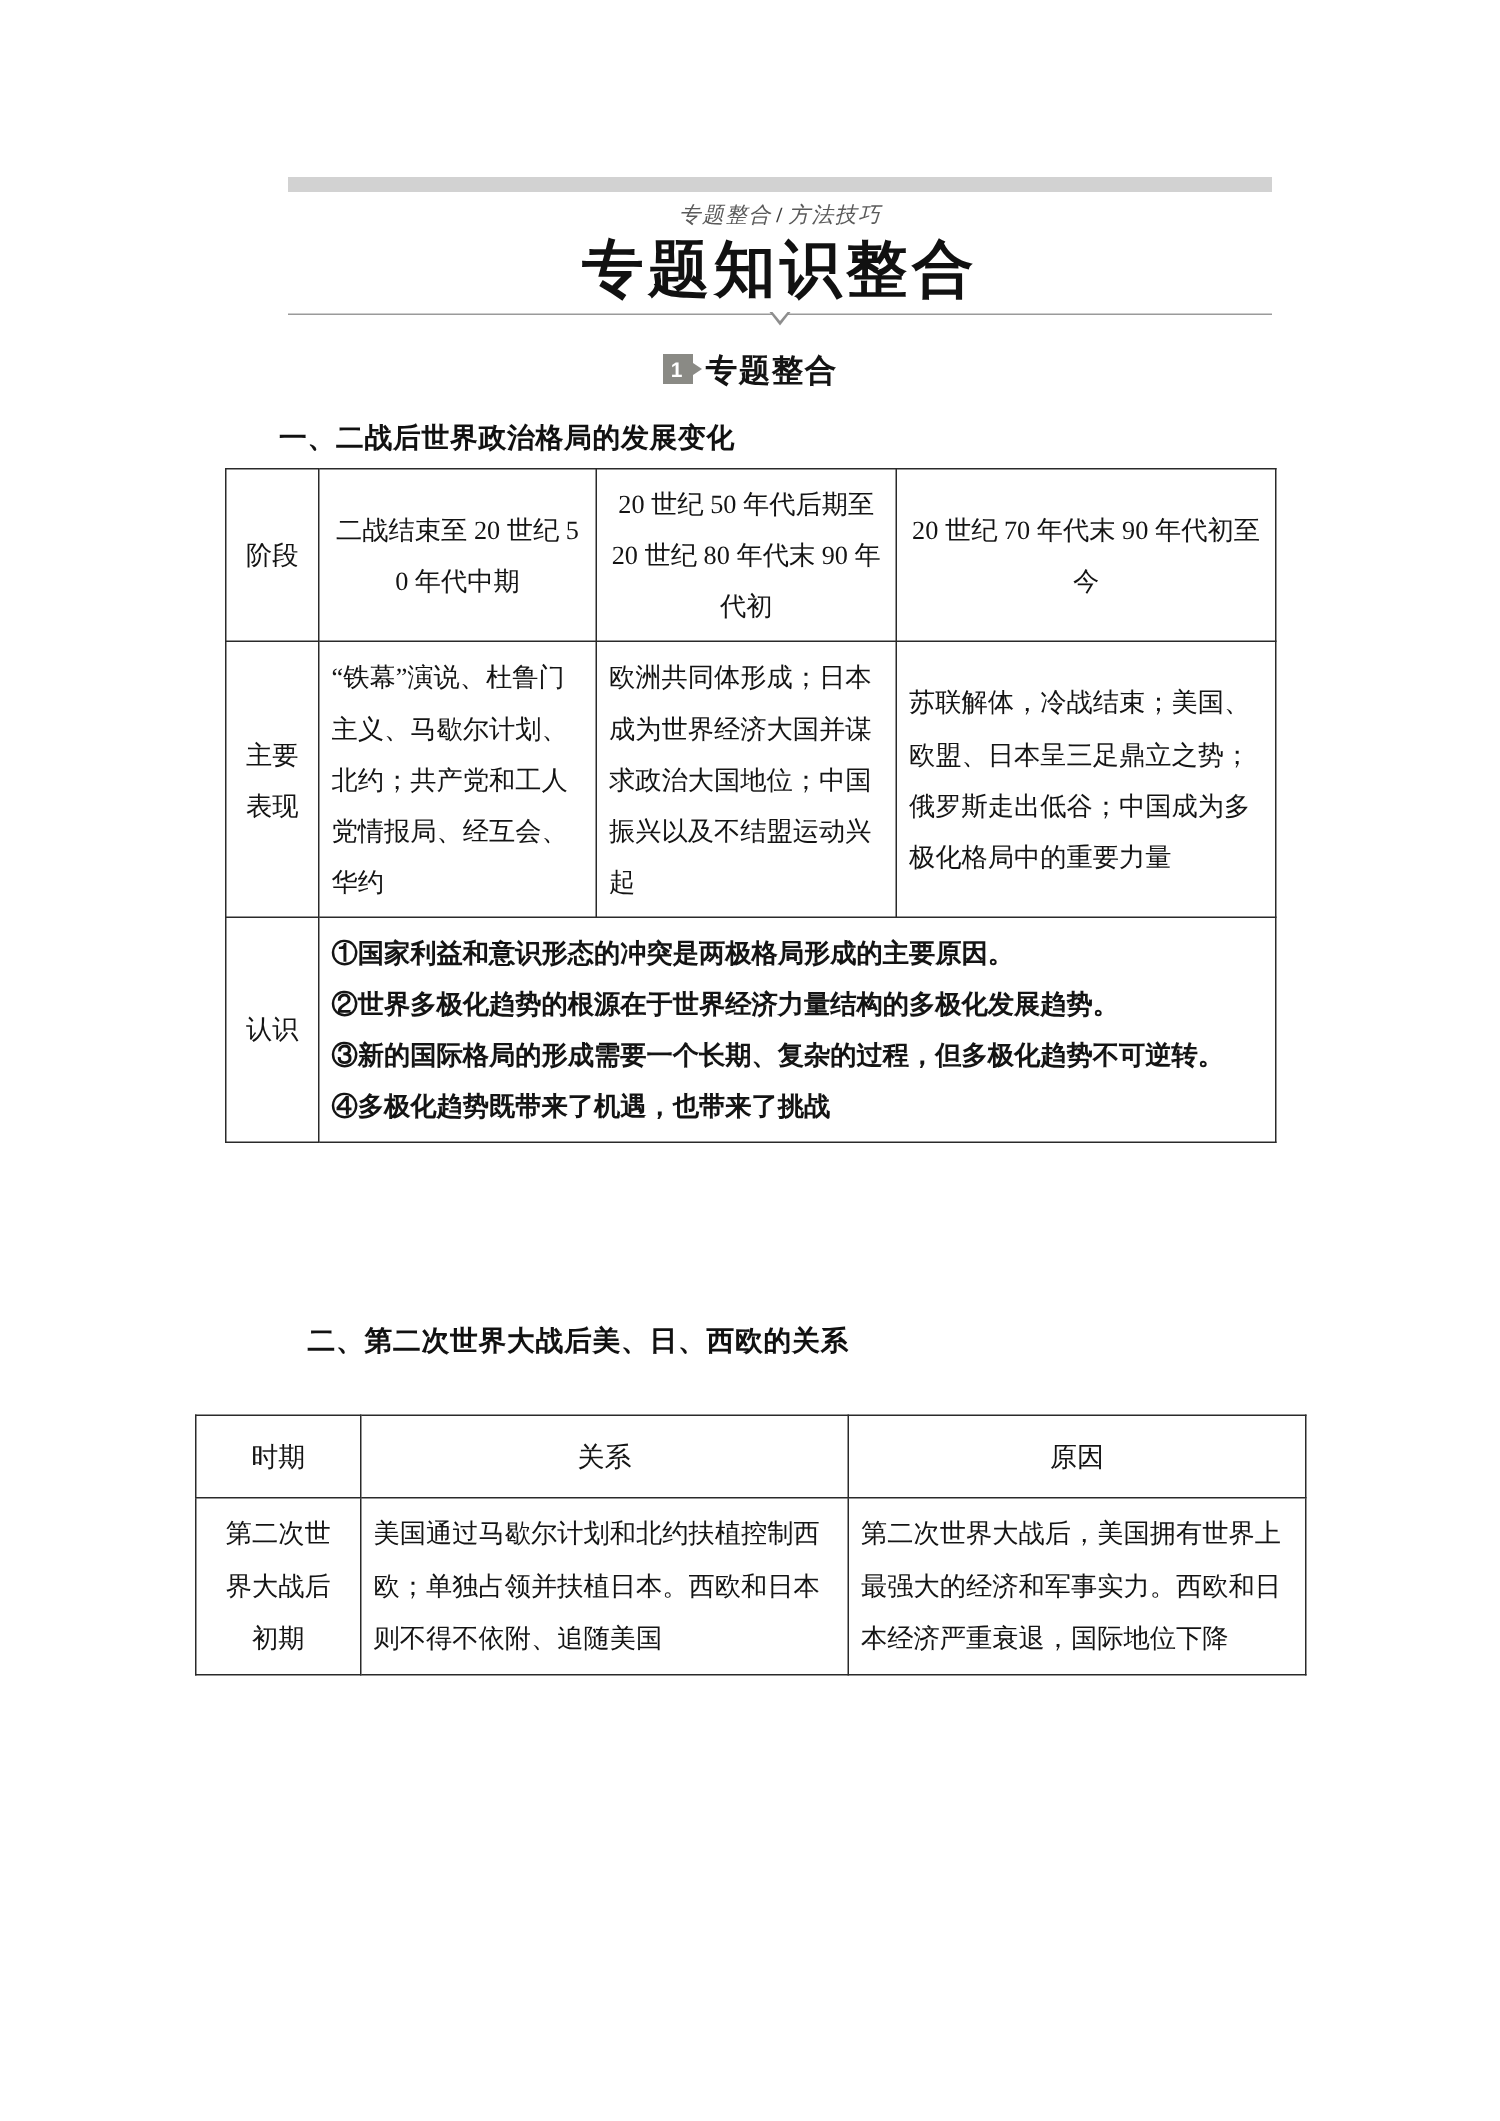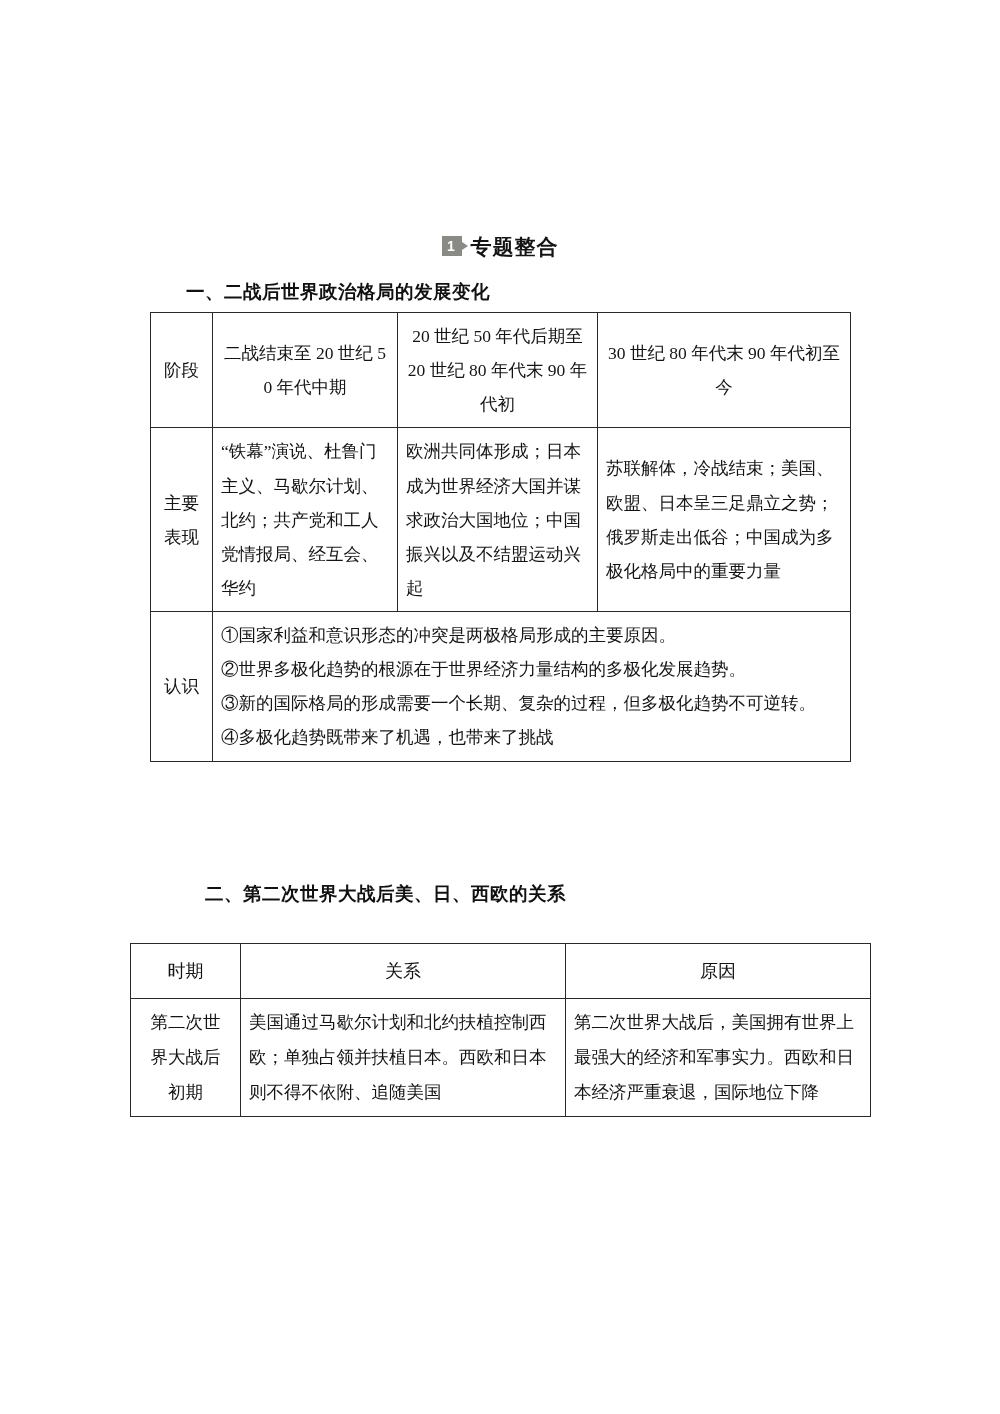--- a/index.html
+++ b/index.html
@@ -159,21 +159,21 @@
     vertical-align: middle;
     word-break: break-all;
   }
   td.label-cell {
     text-align: center;
     white-space: pre-line;
     line-height: 1.65;
   }
   td.center-cell { text-align: center; }
   td.body-cell   { text-align: left; }
-  td.para-cell   { text-align: left; line-height: 2.0; }
+  td.para-cell   { text-align: left; line-height: 2.0; font-weight: bold; }
 
   
   #table-1 { left: 150px; top: 312px; width: 700px; }
   #table-1 col.c0 { width: 62px; }
   #table-1 col.c1 { width: 185px; }
   #table-1 col.c2 { width: 200px; }
   #table-1 col.c3 { width: 253px; }
 
   
   #table-2 { left: 130px; top: 943px; width: 740px; }
@@ -187,40 +187,54 @@
     padding: 9px 8px;
   }
 
   .nowrap-line { display: block; }
 </style>
 </head>
 <body>
 
 <div class="page">
 
+  <div class="header-wrap">
+    <div class="header-bar"></div>
+
+    <div class="header-sub">
+      <span>专题整合</span><span class="slash">/</span><span>方法技巧</span>
+    </div>
+
+    <div class="header-title">专题知识整合</div>
+
+    <div class="header-rule">
+      <span class="chev"></span>
+      <span class="chev-inner"></span>
+    </div>
+  </div>
 
   <div class="sec-heading">
     <span class="badge">1</span><span>专题整合</span>
   </div>
 
   <div class="sub-heading" id="sub-heading-1">一、二战后世界政治格局的发展变化</div>
 
   <table class="doc-table" id="table-1">
     <colgroup>
       <col class="c0">
         <col class="c1">
         <col class="c2">
         <col class="c3">
     </colgroup>
     <tbody>
       <tr>
         <td class="label-cell">阶段</td>
         <td class="center-cell">二战结束至 20 世纪 50 年代中期</td>
         <td class="center-cell">20 世纪 50 年代后期至 20 世纪 80 年代末 90 年代初</td>
-        <td class="center-cell">30 世纪 80 年代末 90 年代初至今</td>
+        <td class="center-cell">20 世纪 70 年代末 90 年代初至今</td>
       </tr>
       <tr>
         <td class="label-cell">主要
 表现</td>
         <td class="body-cell">“铁幕”演说、杜鲁门主义、马歇尔计划、北约；共产党和工人党情报局、经互会、华约</td>
         <td class="body-cell">欧洲共同体形成；日本成为世界经济大国并谋求政治大国地位；中国振兴以及不结盟运动兴起</td>
         <td class="body-cell">苏联解体，冷战结束；美国、欧盟、日本呈三足鼎立之势；俄罗斯走出低谷；中国成为多极化格局中的重要力量</td>
       </tr>
       <tr>
         <td class="label-cell">认识</td>

